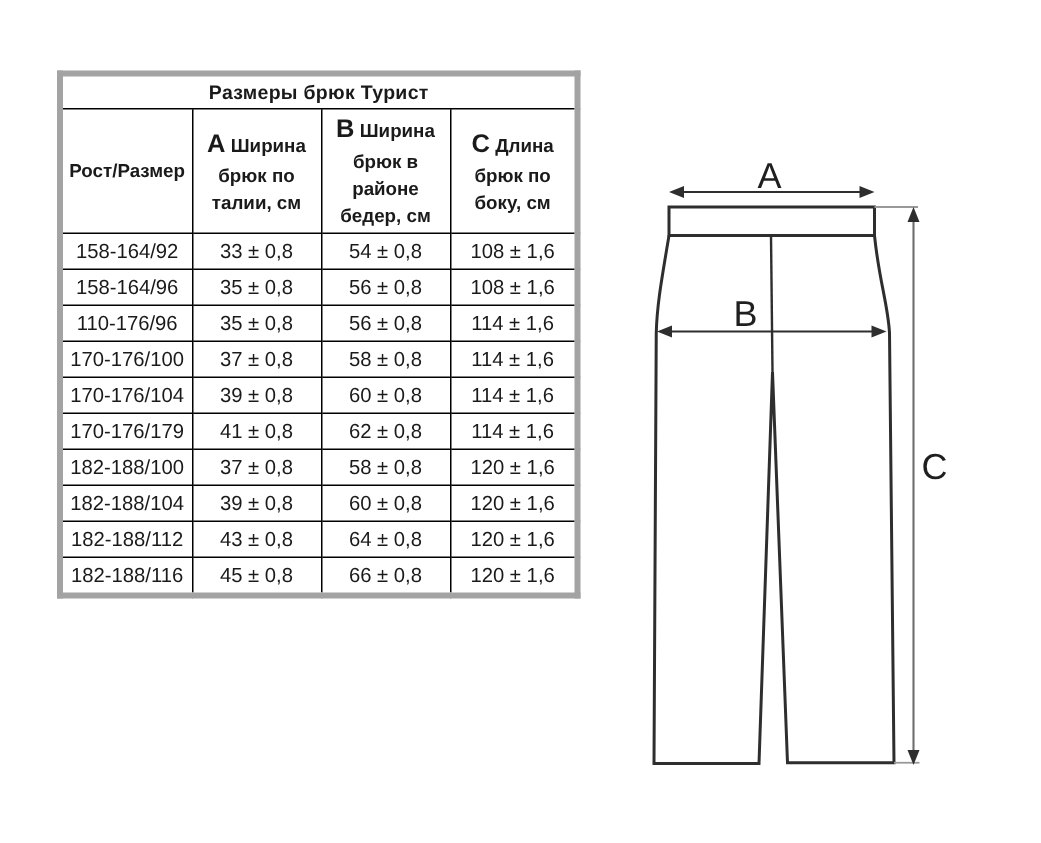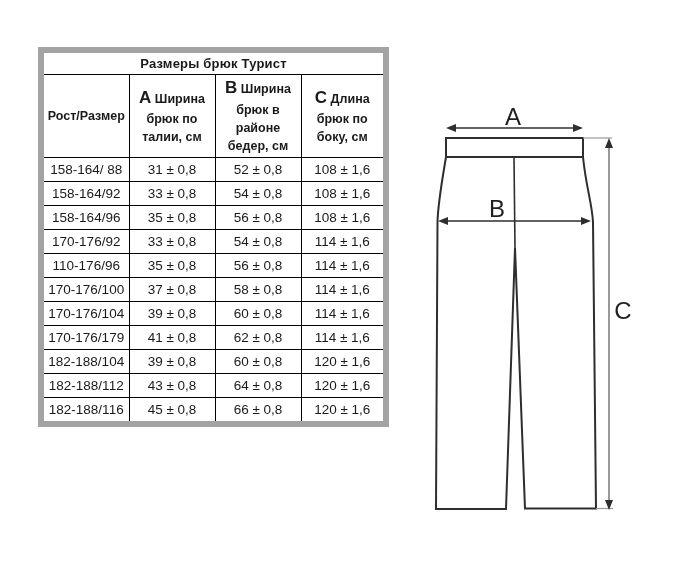--- a/index.html
+++ b/index.html
@@ -16,21 +16,21 @@
     overflow: hidden;
   }
   .size-table {
     position: absolute;
     left: 38px;
     top: 47px;
     width: 345px;
     border-collapse: collapse;
     table-layout: fixed;
     background: #ffffff;
-    border: 6px solid #a3a3a3;
+    border: 4px solid #a3a3a3;
   }
   .size-table th, .size-table td {
     border: 1px solid #000;
     text-align: center;
     vertical-align: middle;
     padding: 0;
   }
   .title-cell {
     height: 21px;
     font-size: 13px;
@@ -91,42 +91,30 @@
         <span>Ширина брюк в районе бедер, см</span>
       </th>
       <th class="head-cell">
         <span class="col-letter">C</span>
         <span>Длина брюк по боку, см</span>
       </th>
     </tr>
   </thead>
   <tbody>
       <tr>
-        <td>158-164/ 88</td>
-        <td>31 ± 0,8</td>
-        <td>52 ± 0,8</td>
-        <td>108 ± 1,6</td>
-      </tr>
-      <tr>
         <td>158-164/92</td>
         <td>33 ± 0,8</td>
         <td>54 ± 0,8</td>
         <td>108 ± 1,6</td>
       </tr>
       <tr>
         <td>158-164/96</td>
         <td>35 ± 0,8</td>
         <td>56 ± 0,8</td>
         <td>108 ± 1,6</td>
-      </tr>
-      <tr>
-        <td>170-176/92</td>
-        <td>33 ± 0,8</td>
-        <td>54 ± 0,8</td>
-        <td>114 ± 1,6</td>
       </tr>
       <tr>
         <td>110-176/96</td>
         <td>35 ± 0,8</td>
         <td>56 ± 0,8</td>
         <td>114 ± 1,6</td>
       </tr>
       <tr>
         <td>170-176/100</td>
         <td>37 ± 0,8</td>
@@ -137,20 +125,26 @@
         <td>170-176/104</td>
         <td>39 ± 0,8</td>
         <td>60 ± 0,8</td>
         <td>114 ± 1,6</td>
       </tr>
       <tr>
         <td>170-176/179</td>
         <td>41 ± 0,8</td>
         <td>62 ± 0,8</td>
         <td>114 ± 1,6</td>
+      </tr>
+      <tr>
+        <td>182-188/100</td>
+        <td>37 ± 0,8</td>
+        <td>58 ± 0,8</td>
+        <td>120 ± 1,6</td>
       </tr>
       <tr>
         <td>182-188/104</td>
         <td>39 ± 0,8</td>
         <td>60 ± 0,8</td>
         <td>120 ± 1,6</td>
       </tr>
       <tr>
         <td>182-188/112</td>
         <td>43 ± 0,8</td>

